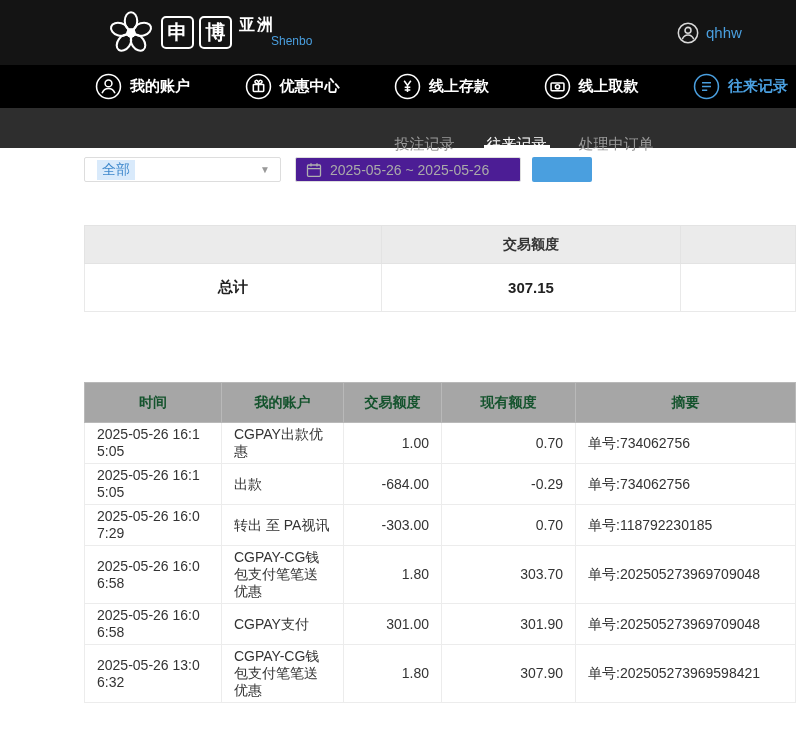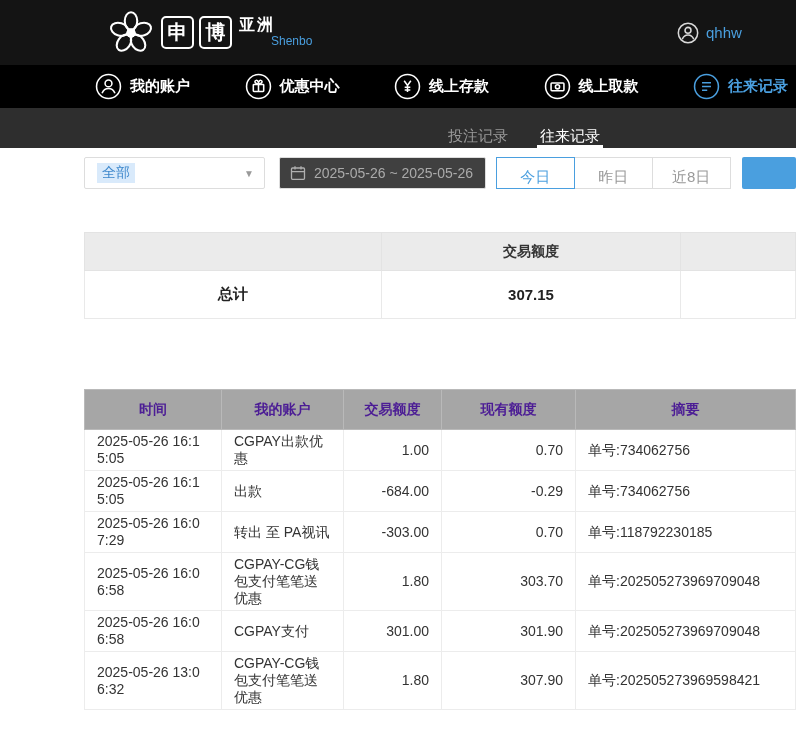--- a/index.html
+++ b/index.html
@@ -22,55 +22,55 @@
   
   .mainnav { height:43px; background:#000; display:flex; align-items:center;
              justify-content:space-between; padding:0 8px 0 95px; }
   .nav-item { display:flex; align-items:center; gap:8px; color:#fff; font-size:15px;
               font-weight:bold; cursor:pointer; white-space:nowrap; }
   .nav-item.active { color:#4a9fdf; }
   .nav-icon { width:27px; height:27px; flex:none; }
 
   
   .subnav { height:40px; background:#2e2e2e; display:flex; justify-content:center; padding-left:252px; }
-  .tab { height:40px; line-height:40px; padding:8px 16px; color:#9a9a9a; font-size:15px;
+  .tab { height:40px; line-height:40px; padding:16px 16px; color:#9a9a9a; font-size:15px;
          cursor:pointer; position:relative; white-space:nowrap; }
   .tab.active { color:#fff; }
   .tab.active::after { content:""; position:absolute; left:13px; right:13px; bottom:0;
                        height:3px; background:#fff; }
 
   
   .content { padding-left:84px; }
 
-  .filters { margin-top:9px; display:flex; height:32px; align-items:stretch; }
+  .filters { margin-top:9px; display:flex; height:25px; align-items:stretch; }
   .select { width:197px; border:1px solid #ddd; border-radius:2px; display:flex; align-items:center;
             padding:0 12px; position:relative; background:#fff; cursor:pointer; }
   .select-value { color:#3e88cc; font-size:14px; background:#d9eafb; padding:1px 5px; }
   .select-caret { position:absolute; right:10px; color:#999; font-size:10px; }
   .datebox { width:226px; margin-left:14px; border:1px solid #ddd; border-radius:2px;
-             display:flex; align-items:center; padding:0 10px; gap:8px; background:#404040; cursor:text; }
+             display:flex; align-items:center; padding:0 10px; gap:8px; background:#4c1d95; cursor:text; }
   .date-text { color:#aaa; font-size:14px; white-space:nowrap; }
   .btn-group { display:flex; margin-left:10px; }
   .fbtn { width:79px; border:1px solid #ddd; background:#fff; color:#999; font-size:15px;
           text-align:center; line-height:38px; cursor:pointer; }
   .fbtn + .fbtn { margin-left:-1px; }
   .fbtn.active { border-color:#4a9fdf; color:#4a9fdf; position:relative; z-index:1; }
   .search-btn { width:60px; background:#4a9fdf; margin-left:11px; border:none; border-radius:2px; cursor:pointer; }
 
   
   table { border-collapse:collapse; table-layout:fixed; }
   .summary { margin-top:43px; width:711px; }
   .summary th { background:#ebebeb; height:38px; font-size:14px; color:#333; font-weight:600;
                 border:1px solid #e3e3e3; text-align:center; }
   .summary td { height:48px; text-align:center; font-size:15px; font-weight:600; color:#222;
                 border:1px solid #e9e9e9; }
 
   
   .records { margin-top:70px; width:711px; }
-  .records th { background:#a6a6a6; color:#4c1d95; height:40px; font-size:14px; font-weight:bold;
+  .records th { background:#a6a6a6; color:#14532d; height:40px; font-size:14px; font-weight:bold;
                 border:1px solid #b9b9b9; text-align:center; }
   .records td { border:1px solid #ececec; font-size:14px; color:#333; padding:3px 12px;
                 height:40px; line-height:17px; vertical-align:middle; word-break:break-all; }
   .records td.num { text-align:right; }
 </style>
 </head>
 <body>
 
 <header class="topbar">
   <div class="logo">
@@ -151,42 +151,38 @@
         <path d="M8.7 9.3h8.6M8.7 13h8.6M8.7 16.7h5"></path>
       </g>
     </svg>
     <span>往来记录</span>
   </div>
 </nav>
 
 <div class="subnav">
   <div class="tab">投注记录</div>
   <div class="tab active">往来记录</div>
+  <div class="tab">处理中订单</div>
 </div>
 
 <main class="content">
 
   <div class="filters">
     <div class="select">
       <span class="select-value">全部</span>
       <span class="select-caret">▼</span>
     </div>
     <div class="datebox">
       <svg width="16" height="16" viewBox="0 0 16 16">
         <g stroke="#b0b0b0" stroke-width="1.3" fill="none">
           <rect x="1.5" y="3" width="13" height="11.3" rx="1"></rect>
           <path d="M1.5 6.6h13M5 1.3v3.2M11 1.3v3.2"></path>
         </g>
       </svg>
       <span class="date-text">2025-05-26 ~ 2025-05-26</span>
-    </div>
-    <div class="btn-group">
-      <button class="fbtn active">今日</button>
-      <button class="fbtn">昨日</button>
-      <button class="fbtn">近8日</button>
     </div>
     <button class="search-btn"></button>
   </div>
 
   <table class="summary">
     <colgroup>
         <col style="width:297px">
         <col style="width:299px">
         <col style="width:115px">
       </colgroup>

